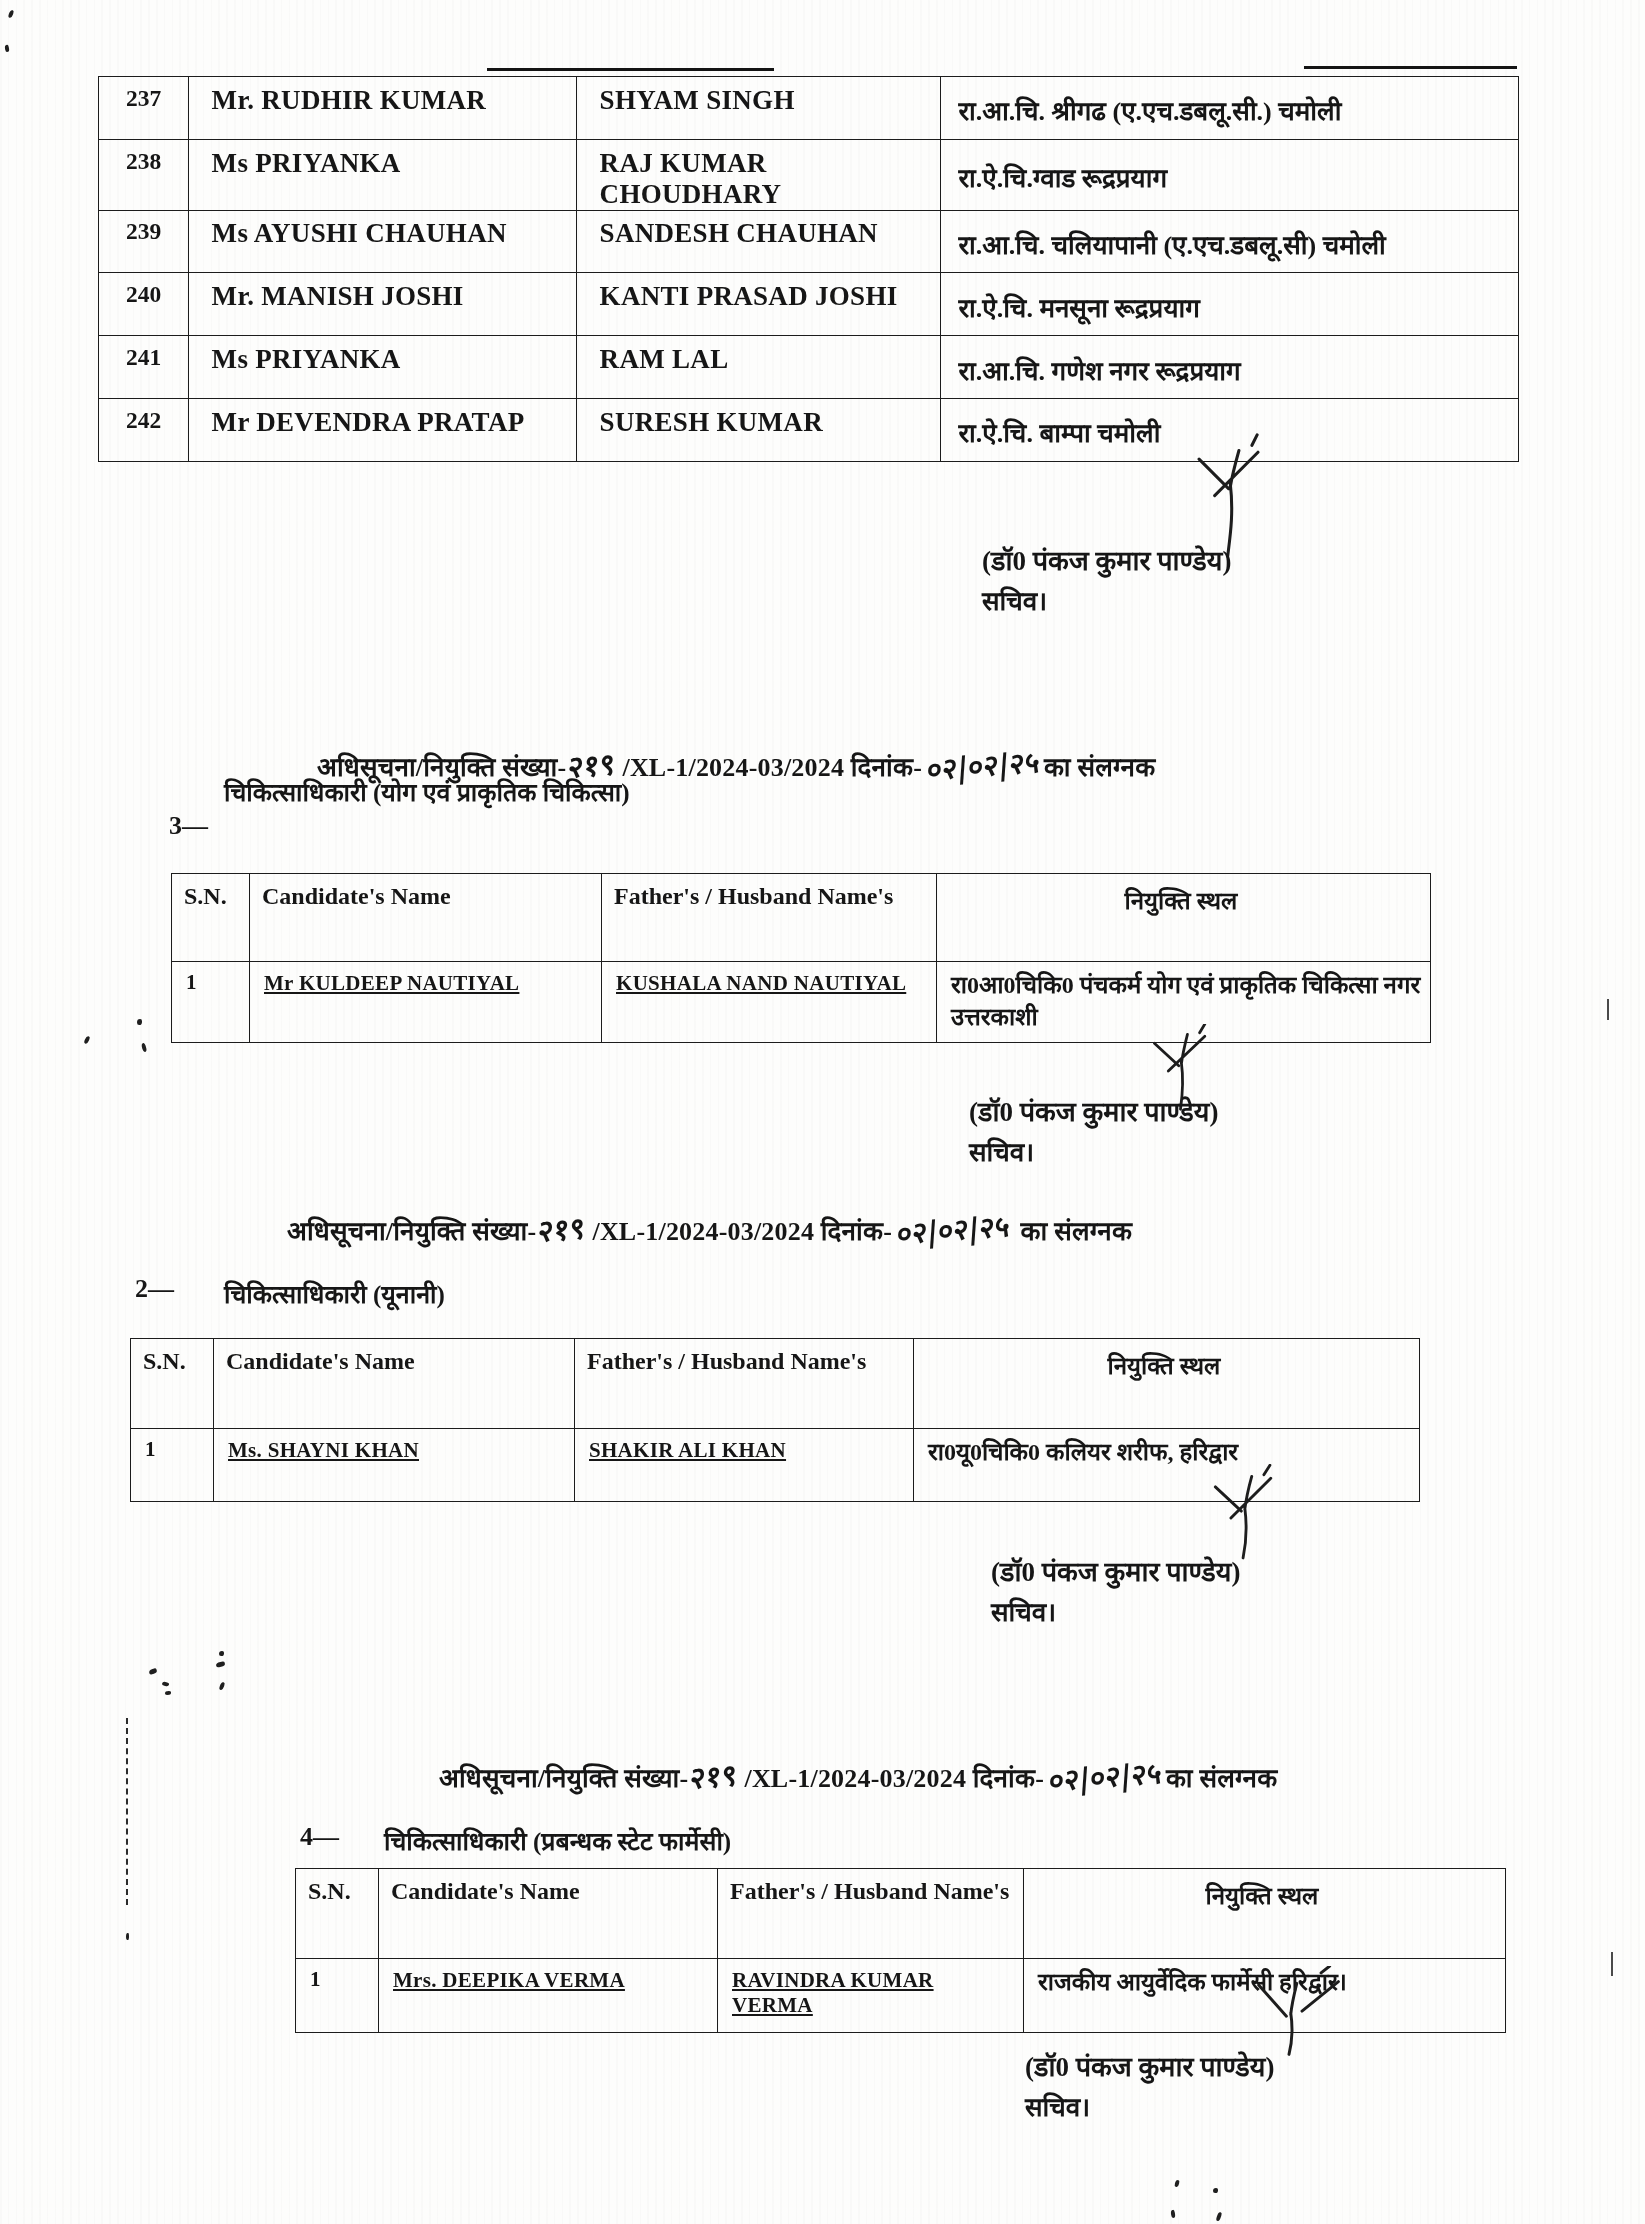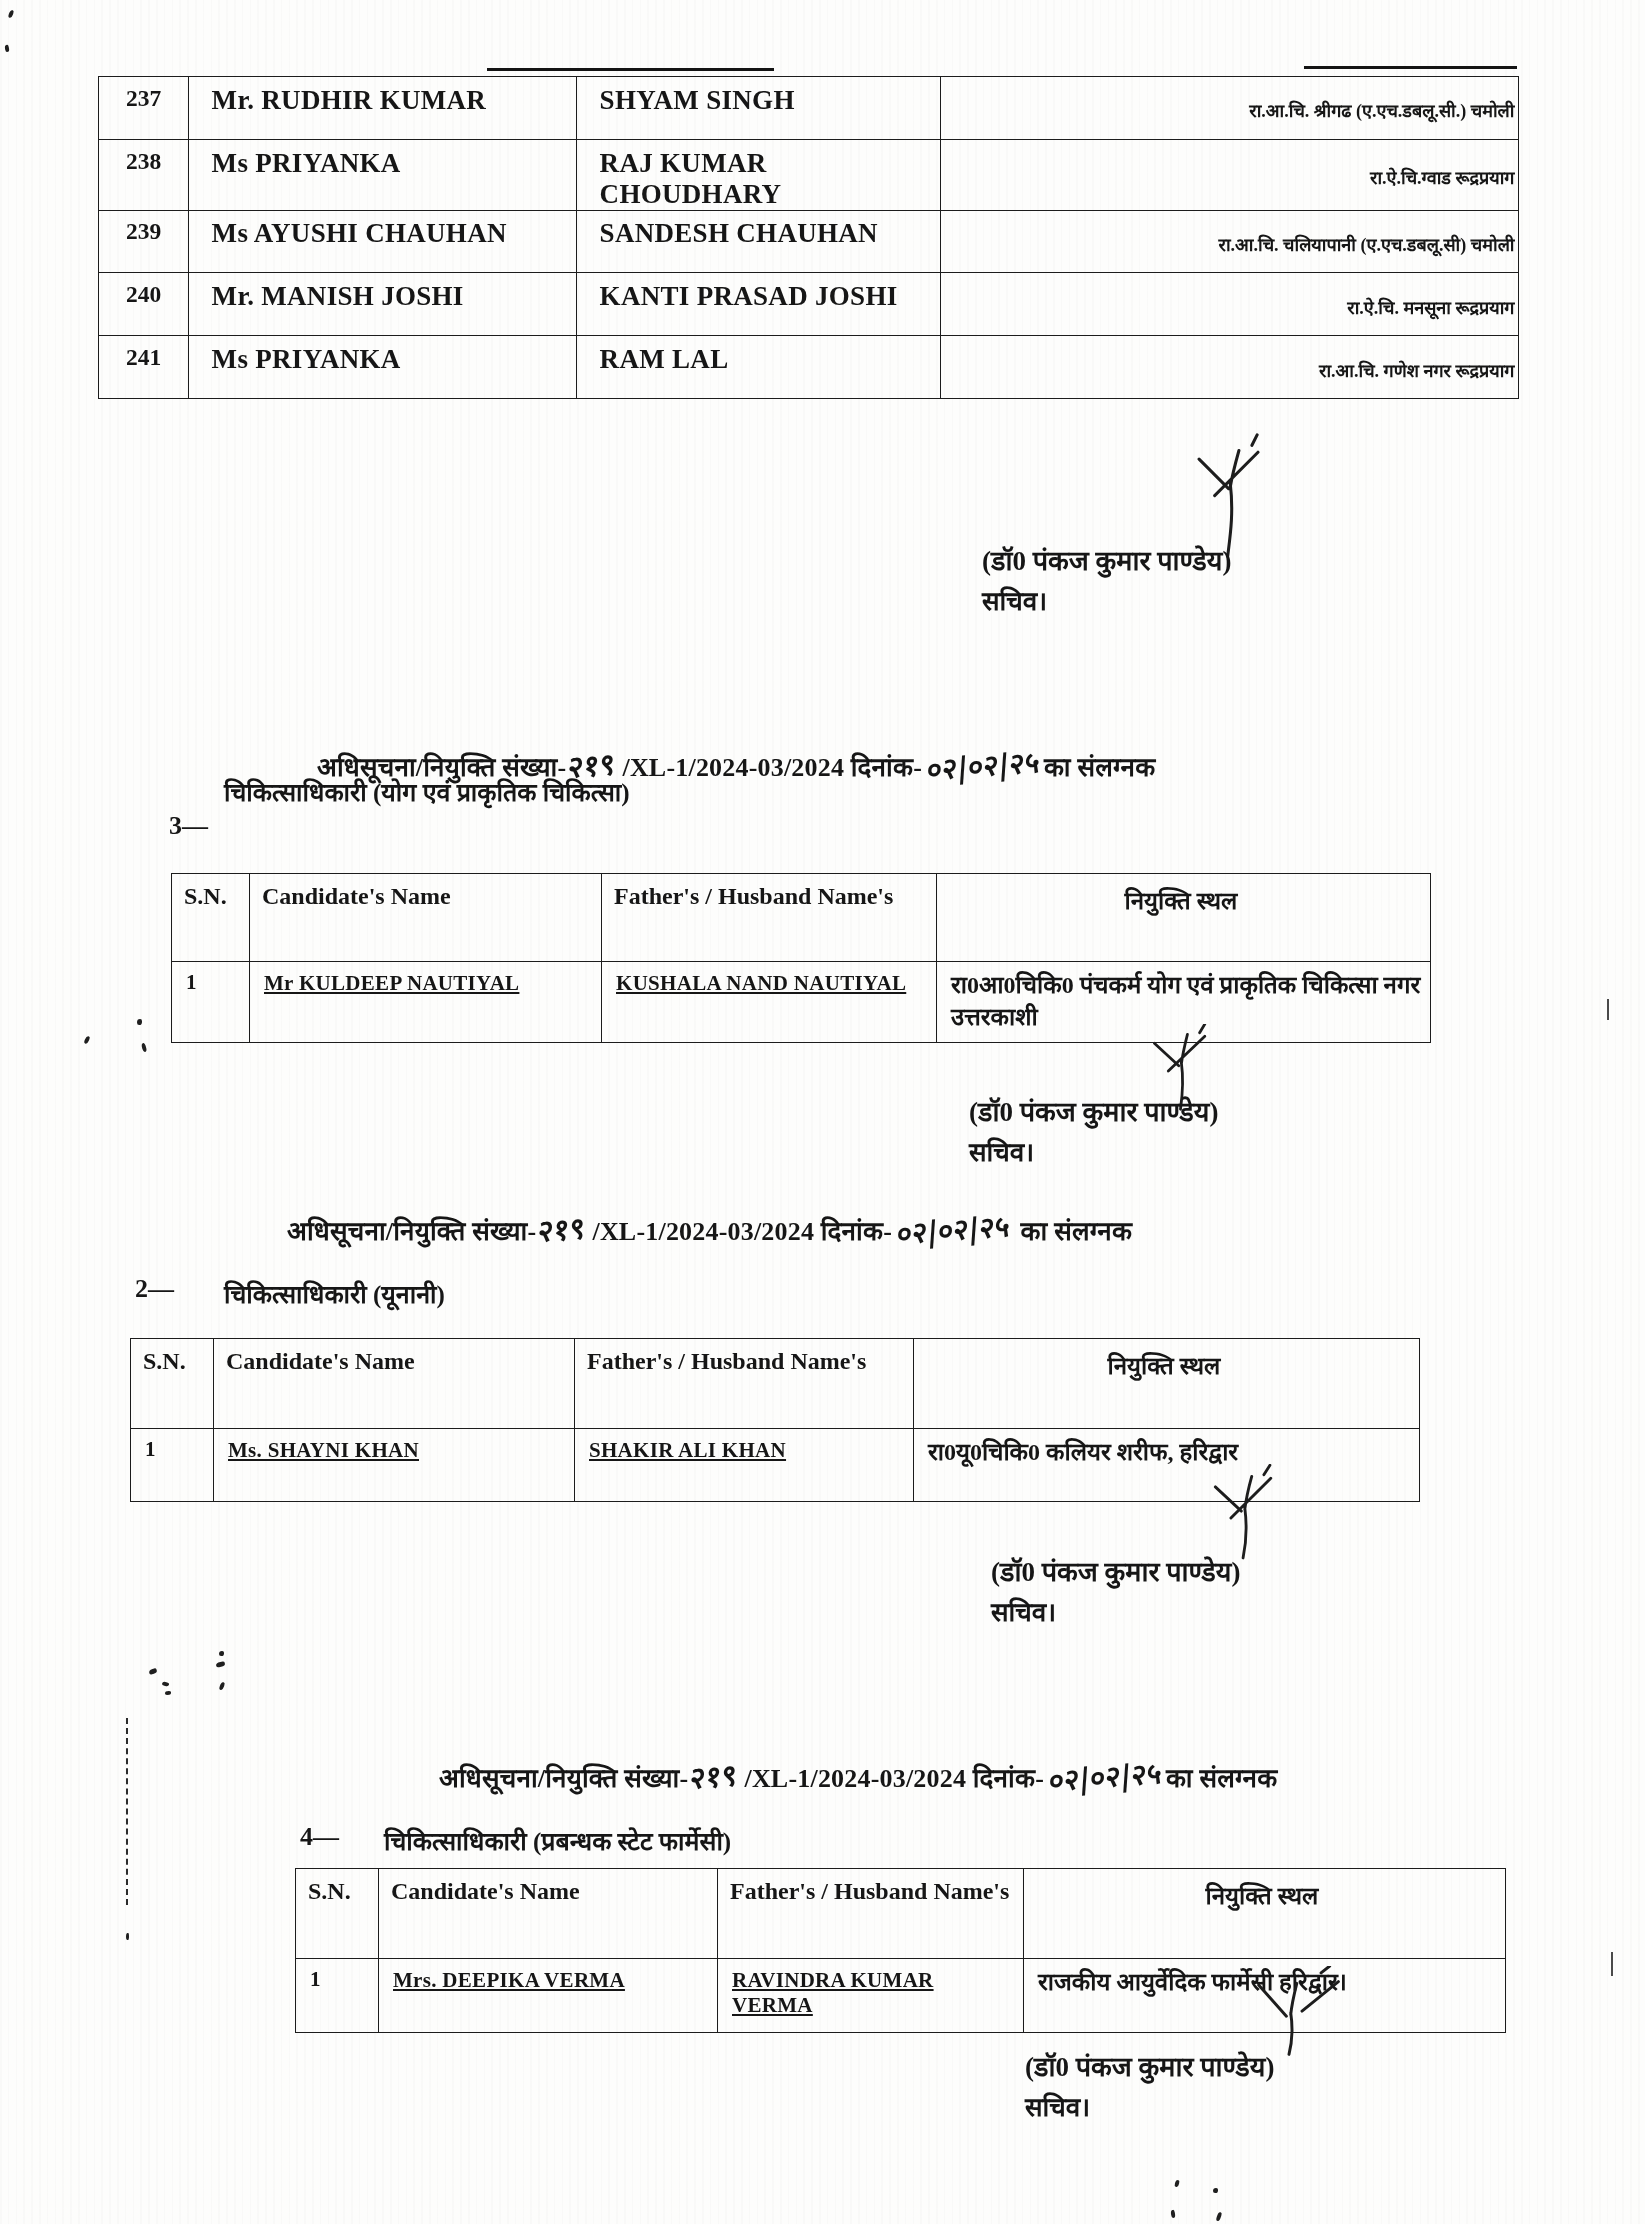--- a/index.html
+++ b/index.html
@@ -12,21 +12,21 @@
     color:#161616;
   }
   
   table.doc{border-collapse:collapse;table-layout:fixed;position:absolute;background:transparent;}
   table.doc td, table.doc th{border:1.7px solid #1c1c1c;overflow:hidden;}
   
   #main-table{left:98px;top:76px;width:1420px;padding-left:9px;}
   #main-table td{height:53px;}
   #main-table td.sn{text-align:center;font-weight:bold;font-size:23.5px;vertical-align:top;padding-top:7.8px;}
   #main-table td.en{font-weight:bold;font-size:27px;vertical-align:top;padding:7.8px 3.5px 0 22.6px;letter-spacing:0.3px;}
-  #main-table td.hi{font-weight:bold;font-size:18px;vertical-align:middle;padding:5.2px 3.5px 0 17.4px;text-align:right;}
+  #main-table td.hi{font-weight:bold;font-size:26px;vertical-align:middle;padding:5.2px 3.5px 0 17.4px;}
   
   table.sub th{font-weight:bold;font-size:24px;text-align:left;vertical-align:top;padding:8.7px 5.2px 0 12px;}
   table.sub th.center{text-align:center;padding-left:0;}
   table.sub td{vertical-align:top;}
   table.sub td.sn{font-weight:bold;font-size:21px;padding:8.7px 0 0 14px;}
   table.sub td.en{font-weight:bold;font-size:21px;padding:9.6px 3.5px 0 14px;letter-spacing:0.3px;text-decoration:underline;}
   table.sub td.hi{font-weight:bold;font-size:24px;padding:7px 5.2px 0 14px;line-height:1.35;}
   #sub1{left:171px;top:873px;width:1258px;}
   #sub1 tr.hrow th{height:78px;}
   #sub1 tr.drow td{height:71px;}
@@ -91,20 +91,26 @@
       <td class="en">Mr. MANISH JOSHI</td>
       <td class="en">KANTI PRASAD JOSHI</td>
       <td class="hi">रा.ऐ.चि. मनसूना रूद्रप्रयाग</td>
     </tr>
     <tr>
       <td class="sn">241</td>
       <td class="en">Ms PRIYANKA</td>
       <td class="en">RAM LAL</td>
       <td class="hi">रा.आ.चि. गणेश नगर रूद्रप्रयाग</td>
     </tr>
+    <tr>
+      <td class="sn">242</td>
+      <td class="en">Mr DEVENDRA PRATAP</td>
+      <td class="en">SURESH KUMAR</td>
+      <td class="hi">रा.ऐ.चि. बाम्पा चमोली</td>
+    </tr>
   </tbody>
 </table>
 
 <svg class="squiggle" style="left:1180px;top:433px;" width="117" height="126" viewBox="0 0 135 145">
   <path d="M83 14 l6 -12" stroke-width="3.5"></path>
   <path d="M22 30 L56 64 M90 22 L40 72 M68 20 C63 38 60 50 58 62 M58 58 C62 92 58 118 55 142" stroke-width="3.5"></path>
 </svg>
 <div class="sig" style="left:982px;top:541px;">
   <div class="sig-name">(डॉ0 पंकज कुमार पाण्डेय)</div>
   <div class="sig-title">सचिव।</div>

